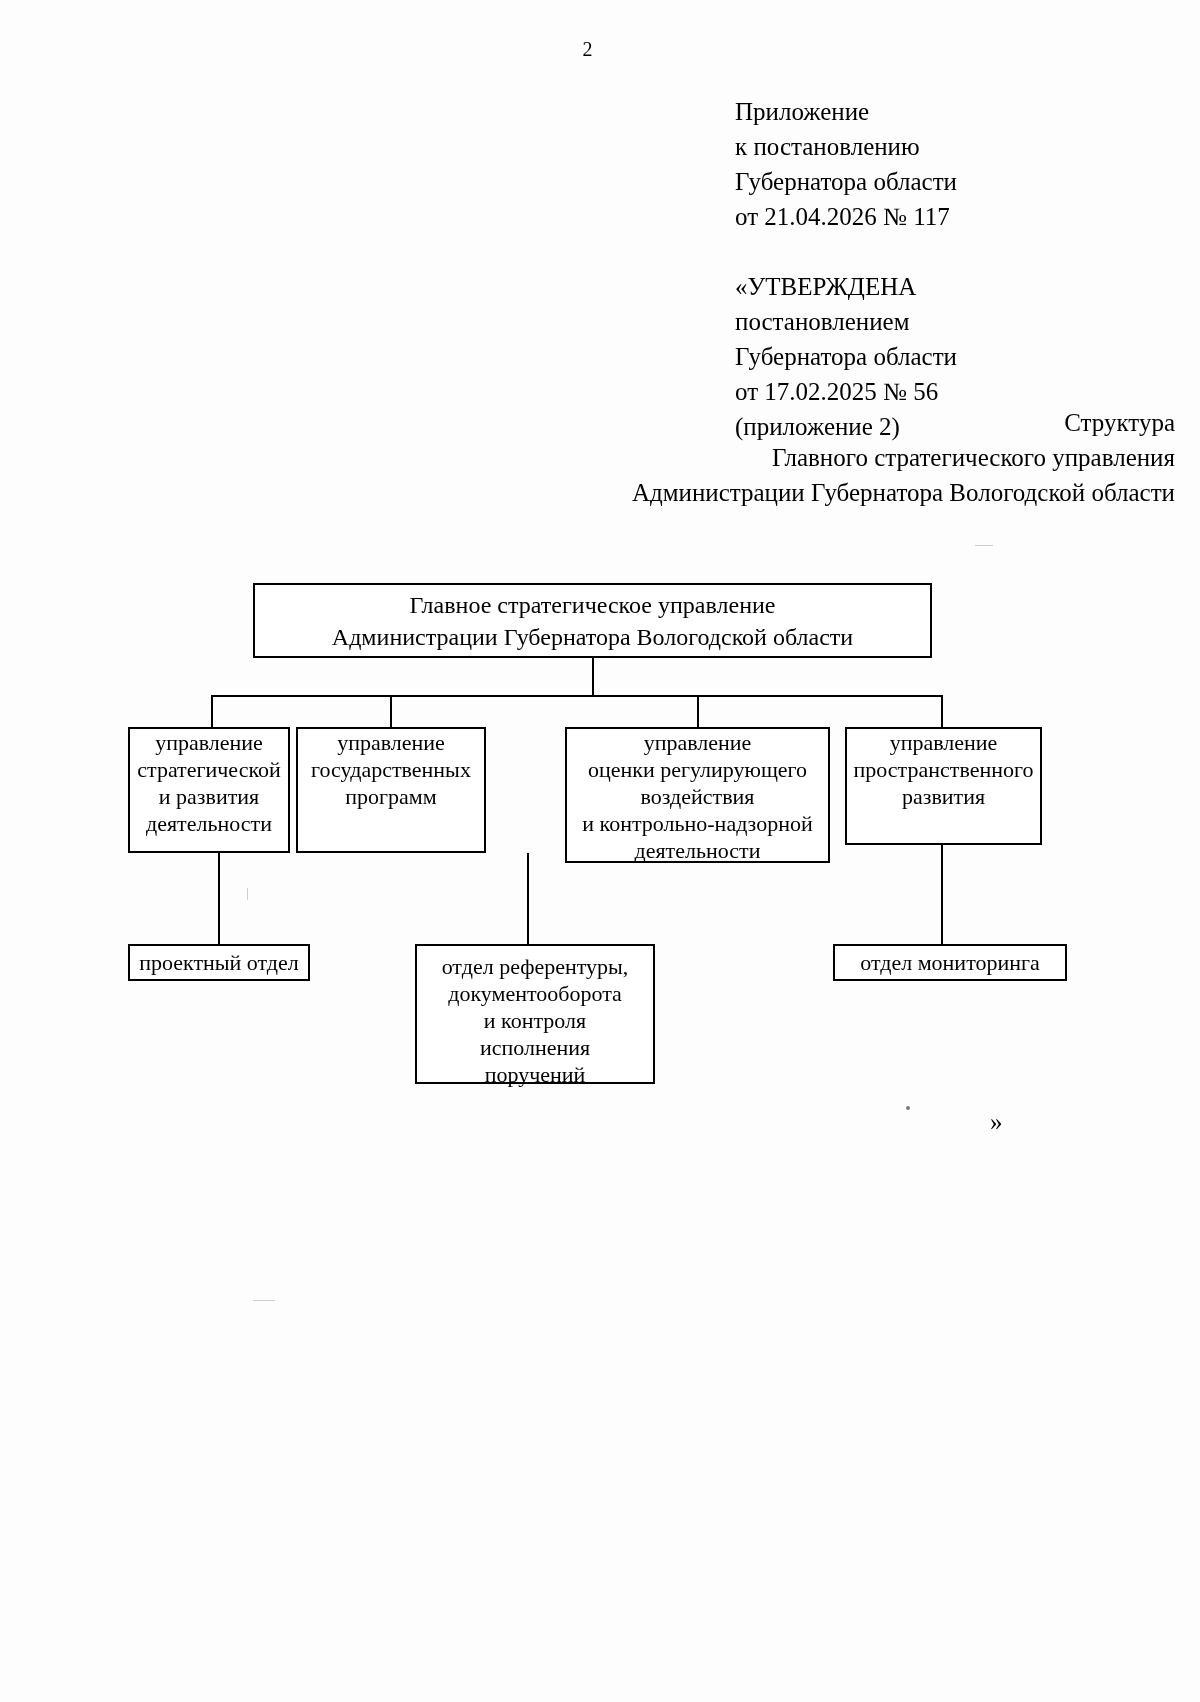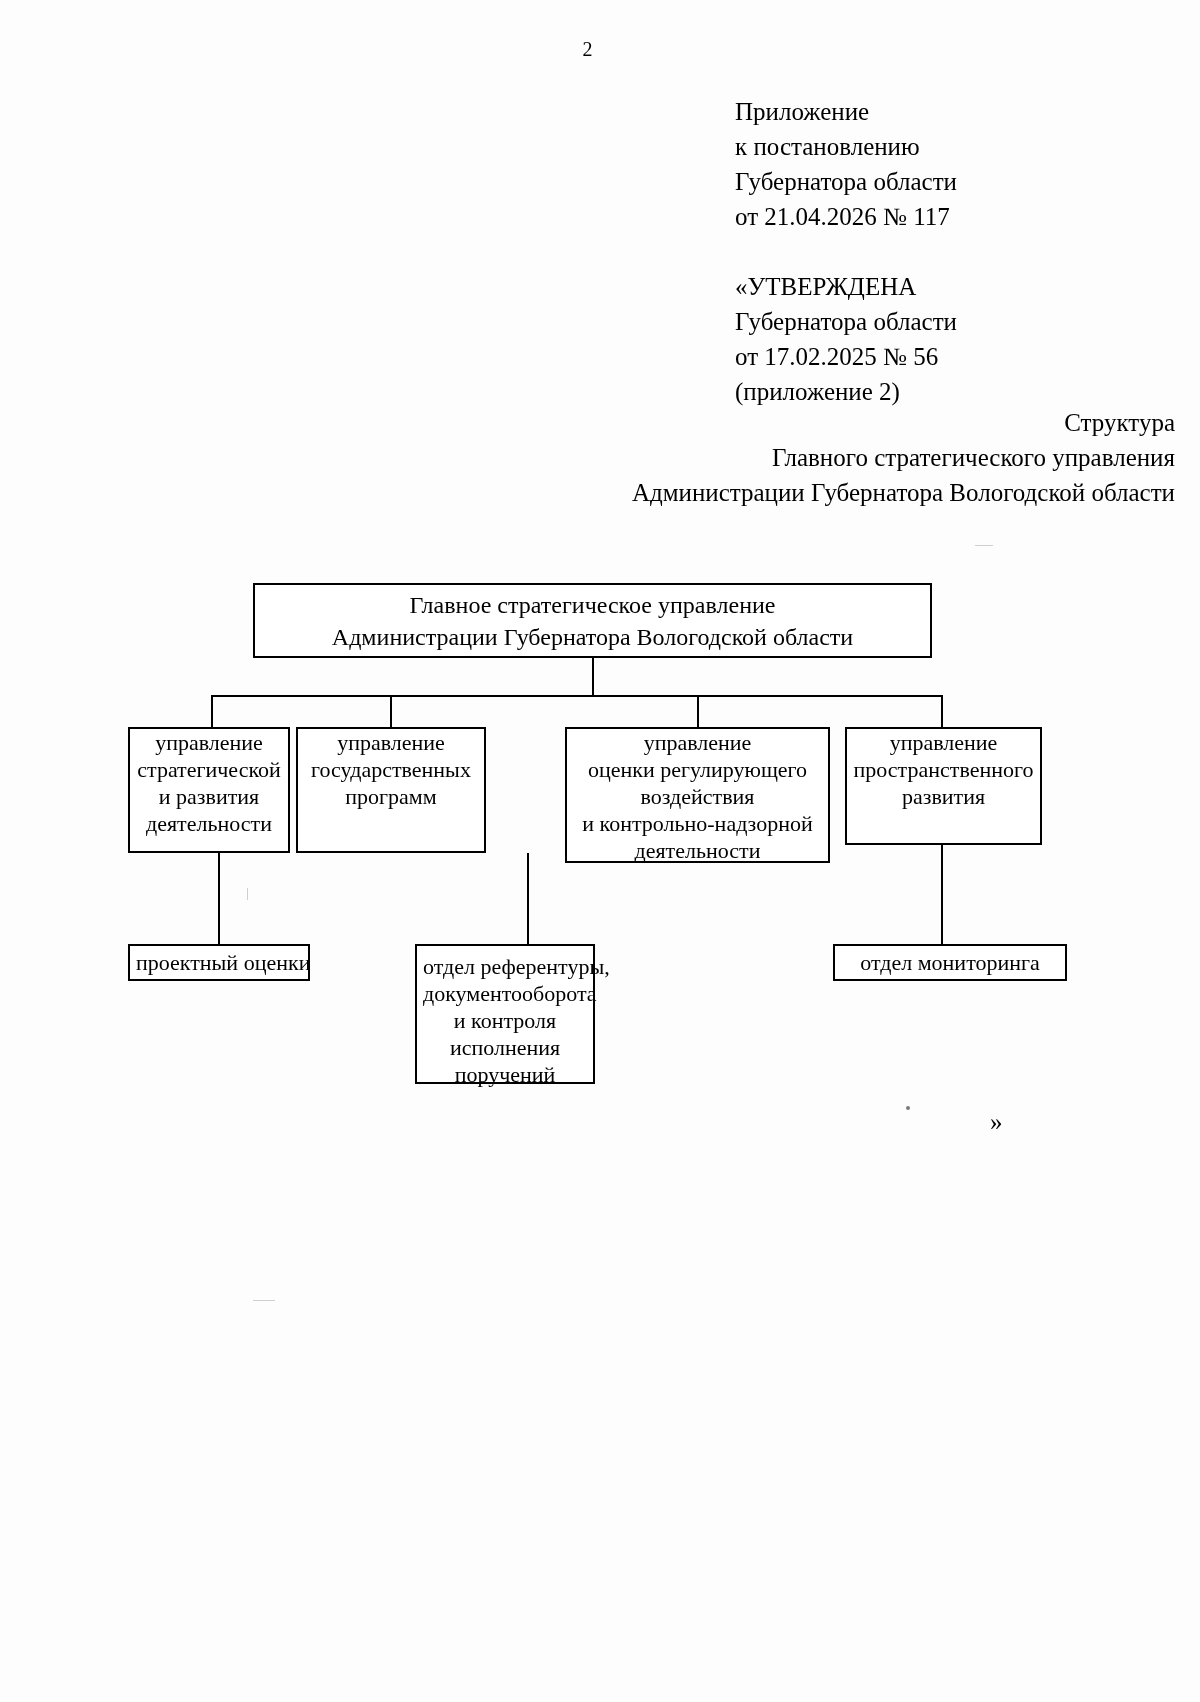--- a/index.html
+++ b/index.html
@@ -100,21 +100,21 @@
   .n-strat   { left: 128px; top: 727px; width: 162px; height: 126px; }
   .n-gosprog { left: 296px; top: 727px; width: 190px; height: 126px; }
   .n-orv     { left: 565px; top: 727px; width: 265px; height: 136px; }
   .n-prostr  { left: 845px; top: 727px; width: 197px; height: 118px; }
 
   .n-proj {
     left: 128px; top: 944px; width: 182px; height: 37px;
     align-items: center;
   }
   .n-refer {
-    left: 415px; top: 944px; width: 180px; height: 140px;
+    left: 415px; top: 944px; width: 240px; height: 140px;
     align-items: flex-start; padding-top: 7px;
   }
   .n-monit {
     left: 833px; top: 944px; width: 234px; height: 37px;
     align-items: center;
   }
 
   
   .ln-v, .ln-h {
     position: absolute;
@@ -152,20 +152,21 @@
 
   <div class="page-number">2</div>
 
   <div class="ref-block">
     <div class="ref-line">Приложение</div>
     <div class="ref-line">к постановлению</div>
     <div class="ref-line">Губернатора области</div>
     <div class="ref-line">от 21.04.2026 № 117</div>
     <div class="ref-gap"></div>
     <div class="ref-line">«УТВЕРЖДЕНА</div>
+    <div class="ref-line">постановлением</div>
     <div class="ref-line">Губернатора области</div>
     <div class="ref-line">от 17.02.2025 № 56</div>
     <div class="ref-line">(приложение 2)</div>
   </div>
 
   <div class="doc-title">
     <div>Структура</div>
     <div>Главного стратегического управления</div>
     <div>Администрации Губернатора Вологодской области</div>
   </div>
@@ -222,21 +223,21 @@
     <div class="node node-l2 n-prostr">
       <span class="lines">
         <span class="ln">управление</span>
         <span class="ln">пространственного</span>
         <span class="ln">развития</span>
       </span>
     </div>
 
     <div class="node n-proj">
       <span class="lines">
-        <span class="ln">проектный оценки</span>
+        <span class="ln">проектный отдел</span>
       </span>
     </div>
 
     <div class="node n-refer">
       <span class="lines">
         <span class="ln">отдел референтуры,</span>
         <span class="ln">документооборота</span>
         <span class="ln">и контроля</span>
         <span class="ln">исполнения</span>
         <span class="ln">поручений</span>

